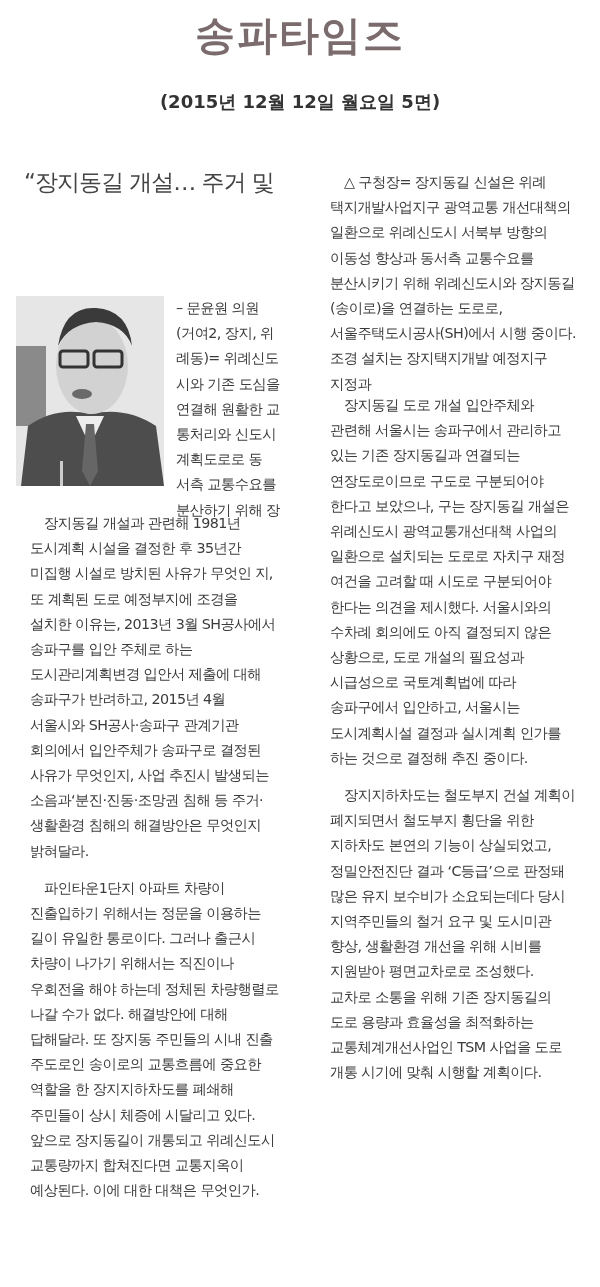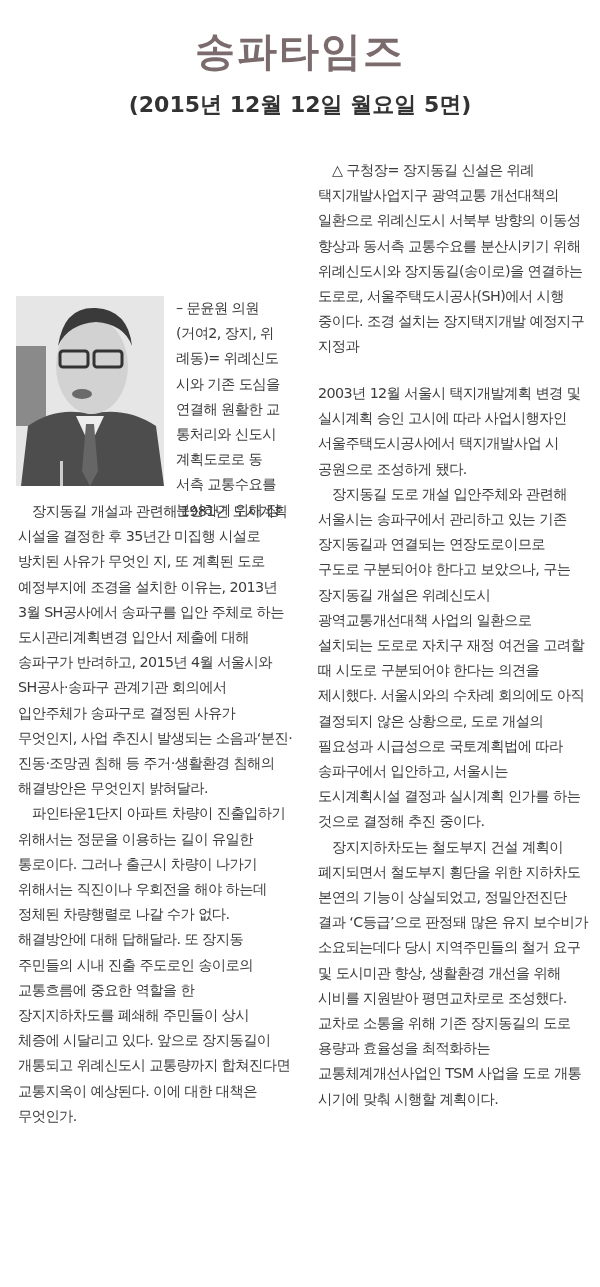--- a/index.html
+++ b/index.html
@@ -1,43 +1,44 @@
 <!DOCTYPE html>
 <html><head>
 <meta charset="utf-8">
 <style>
   html, body { margin:0; padding:0; }
   body { width:600px; height:1287px; background:#ffffff; position:relative; overflow:hidden;
          font-family:"DejaVu Sans", sans-serif; color:#3b3b3b; }
-  .masthead { position:absolute; top:24px; left:0; width:600px; text-align:center;
+  .masthead { position:absolute; top:8px; left:0; width:600px; text-align:center;
               font-size:40px; font-weight:bold; color:#7b6b6d; letter-spacing:2px; }
   .dateline { position:absolute; top:90px; left:0; width:600px; text-align:center;
-              font-size:22px; font-weight:bold; color:#333; }
+              font-size:18px; font-weight:bold; color:#333; }
   .headline { position:absolute; top:160px; left:24px; width:270px;
               font-size:23px; line-height:44px; color:#444; letter-spacing:-1px; }
   .photo { position:absolute; left:16px; top:296px; width:148px; height:190px;
            background:linear-gradient(180deg,#e8e8e8 0%,#cfcfcf 40%,#6a6a6a 75%,#4a4a4a 100%); }
   .photo svg { width:100%; height:100%; display:block; }
   .col { position:absolute; font-size:14.3px; line-height:25.2px; letter-spacing:-0.6px; word-break:keep-all; }
-  .col p { margin:0; }
+  .col p { margin:12px; }
   .indent { text-indent:14px; }
   .speaker { position:absolute; left:176px; top:296px; width:118px; font-size:14.3px; line-height:25.2px;
              letter-spacing:-0.6px; }
   .speaker .by { text-align:left; }
   .left-main { left:18px; top:499px; width:276px; }
   .right-a { left:318px; top:158px; width:270px; }
   .right-b { left:318px; top:381px; width:270px; }
 </style>
 </head>
 <body>
 
 <div class="masthead">송파타임즈</div>
 <div class="dateline">(2015년 12월 12일 월요일 5면)</div>
 
 <div class="headline">
+  <div>“장지동길 개설… 주거 및</div>
 </div>
 
 <div class="photo">
   <svg viewBox="0 0 148 190">
     <rect x="0" y="0" width="148" height="190" fill="#e6e6e6"></rect>
     <rect x="0" y="50" width="30" height="80" fill="#8a8a8a"></rect>
     <path d="M5 190 L12 130 Q40 110 74 118 Q110 110 140 130 L148 190 Z" fill="#4d4d4d"></path>
     <path d="M60 120 L74 150 L88 120 Z" fill="#eeeeee"></path>
     <path d="M70 128 L78 128 L82 175 L74 190 L66 175 Z" fill="#666"></path>
     <ellipse cx="76" cy="70" rx="36" ry="48" fill="#d2d2d2"></ellipse>
@@ -64,16 +65,15 @@
 <div class="col left-main">
   <p class="indent">장지동길 개설과 관련해 1981년 도시계획 시설을 결정한 후 35년간 미집행 시설로 방치된 사유가 무엇인 지, 또 계획된 도로 예정부지에 조경을 설치한 이유는, 2013년 3월 SH공사에서 송파구를 입안 주체로 하는 도시관리계획변경 입안서 제출에 대해 송파구가 반려하고, 2015년 4월 서울시와 SH공사·송파구 관계기관 회의에서 입안주체가 송파구로 결정된 사유가 무엇인지, 사업 추진시 발생되는 소음과‘분진·진동·조망권 침해 등 주거·생활환경 침해의 해결방안은 무엇인지 밝혀달라.</p>
   <p class="indent">파인타운1단지 아파트 차량이 진출입하기 위해서는 정문을 이용하는 길이 유일한 통로이다. 그러나 출근시 차량이 나가기 위해서는 직진이나 우회전을 해야 하는데 정체된 차량행렬로 나갈 수가 없다. 해결방안에 대해 답해달라. 또 장지동 주민들의 시내 진출 주도로인 송이로의 교통흐름에 중요한 역할을 한 장지지하차도를 폐쇄해 주민들이 상시 체증에 시달리고 있다. 앞으로 장지동길이 개통되고 위례신도시 교통량까지 합쳐진다면 교통지옥이 예상된다. 이에 대한 대책은 무엇인가.</p>
 </div>
 
 <div class="col right-a">
   <p class="indent">△ 구청장= 장지동길 신설은 위례 택지개발사업지구 광역교통 개선대책의 일환으로 위례신도시 서북부 방향의 이동성 향상과 동서측 교통수요를 분산시키기 위해 위례신도시와 장지동길(송이로)을 연결하는 도로로, 서울주택도시공사(SH)에서 시행 중이다. 조경 설치는 장지택지개발 예정지구 지정과</p>
 </div>
 
 <div class="col right-b">
-  <p>2003년 12월 서울시 택지개발계획 변경 및 실시계획 승인 고시에 따라 사업시행자인 서울주택도시공사에서 택지개발사업 시 공원으로 조성하게 됐다.</p>
   <p class="indent">장지동길 도로 개설 입안주체와 관련해 서울시는 송파구에서 관리하고 있는 기존 장지동길과 연결되는 연장도로이므로 구도로 구분되어야 한다고 보았으나, 구는 장지동길 개설은 위례신도시 광역교통개선대책 사업의 일환으로 설치되는 도로로 자치구 재정 여건을 고려할 때 시도로 구분되어야 한다는 의견을 제시했다. 서울시와의 수차례 회의에도 아직 결정되지 않은 상황으로, 도로 개설의 필요성과 시급성으로 국토계획법에 따라 송파구에서 입안하고, 서울시는 도시계획시설 결정과 실시계획 인가를 하는 것으로 결정해 추진 중이다.</p>
   <p class="indent">장지지하차도는 철도부지 건설 계획이 폐지되면서 철도부지 횡단을 위한 지하차도 본연의 기능이 상실되었고, 정밀안전진단 결과 ‘C등급’으로 판정돼 많은 유지 보수비가 소요되는데다 당시 지역주민들의 철거 요구 및 도시미관 향상, 생활환경 개선을 위해 시비를 지원받아 평면교차로로 조성했다. 교차로 소통을 위해 기존 장지동길의 도로 용량과 효율성을 최적화하는 교통체계개선사업인 TSM 사업을 도로 개통 시기에 맞춰 시행할 계획이다.</p>
 </div>
 
 </body></html>

